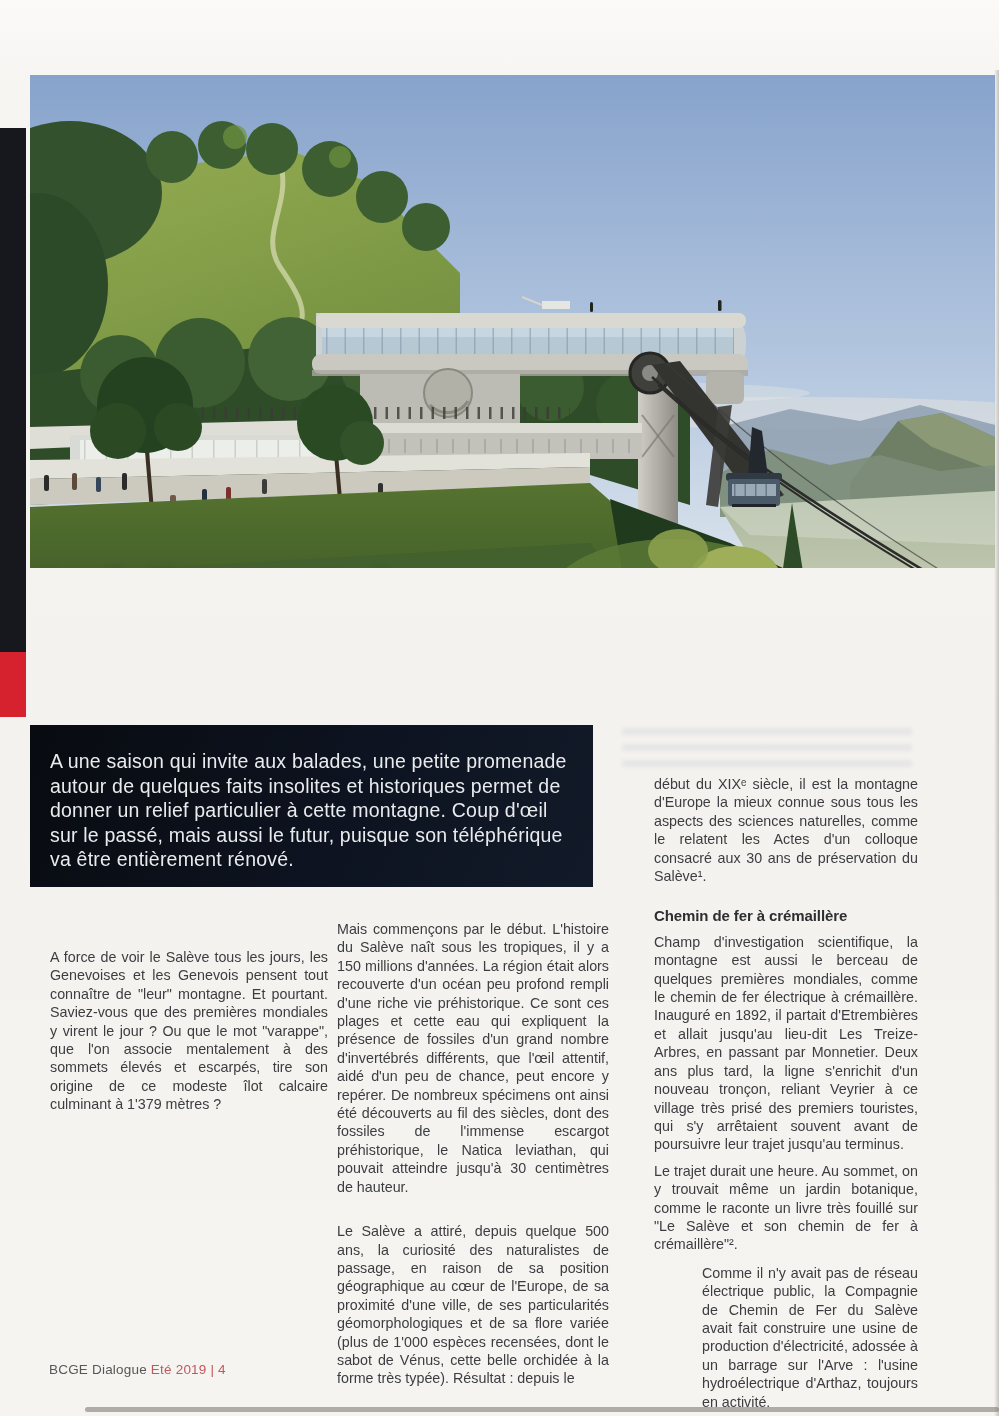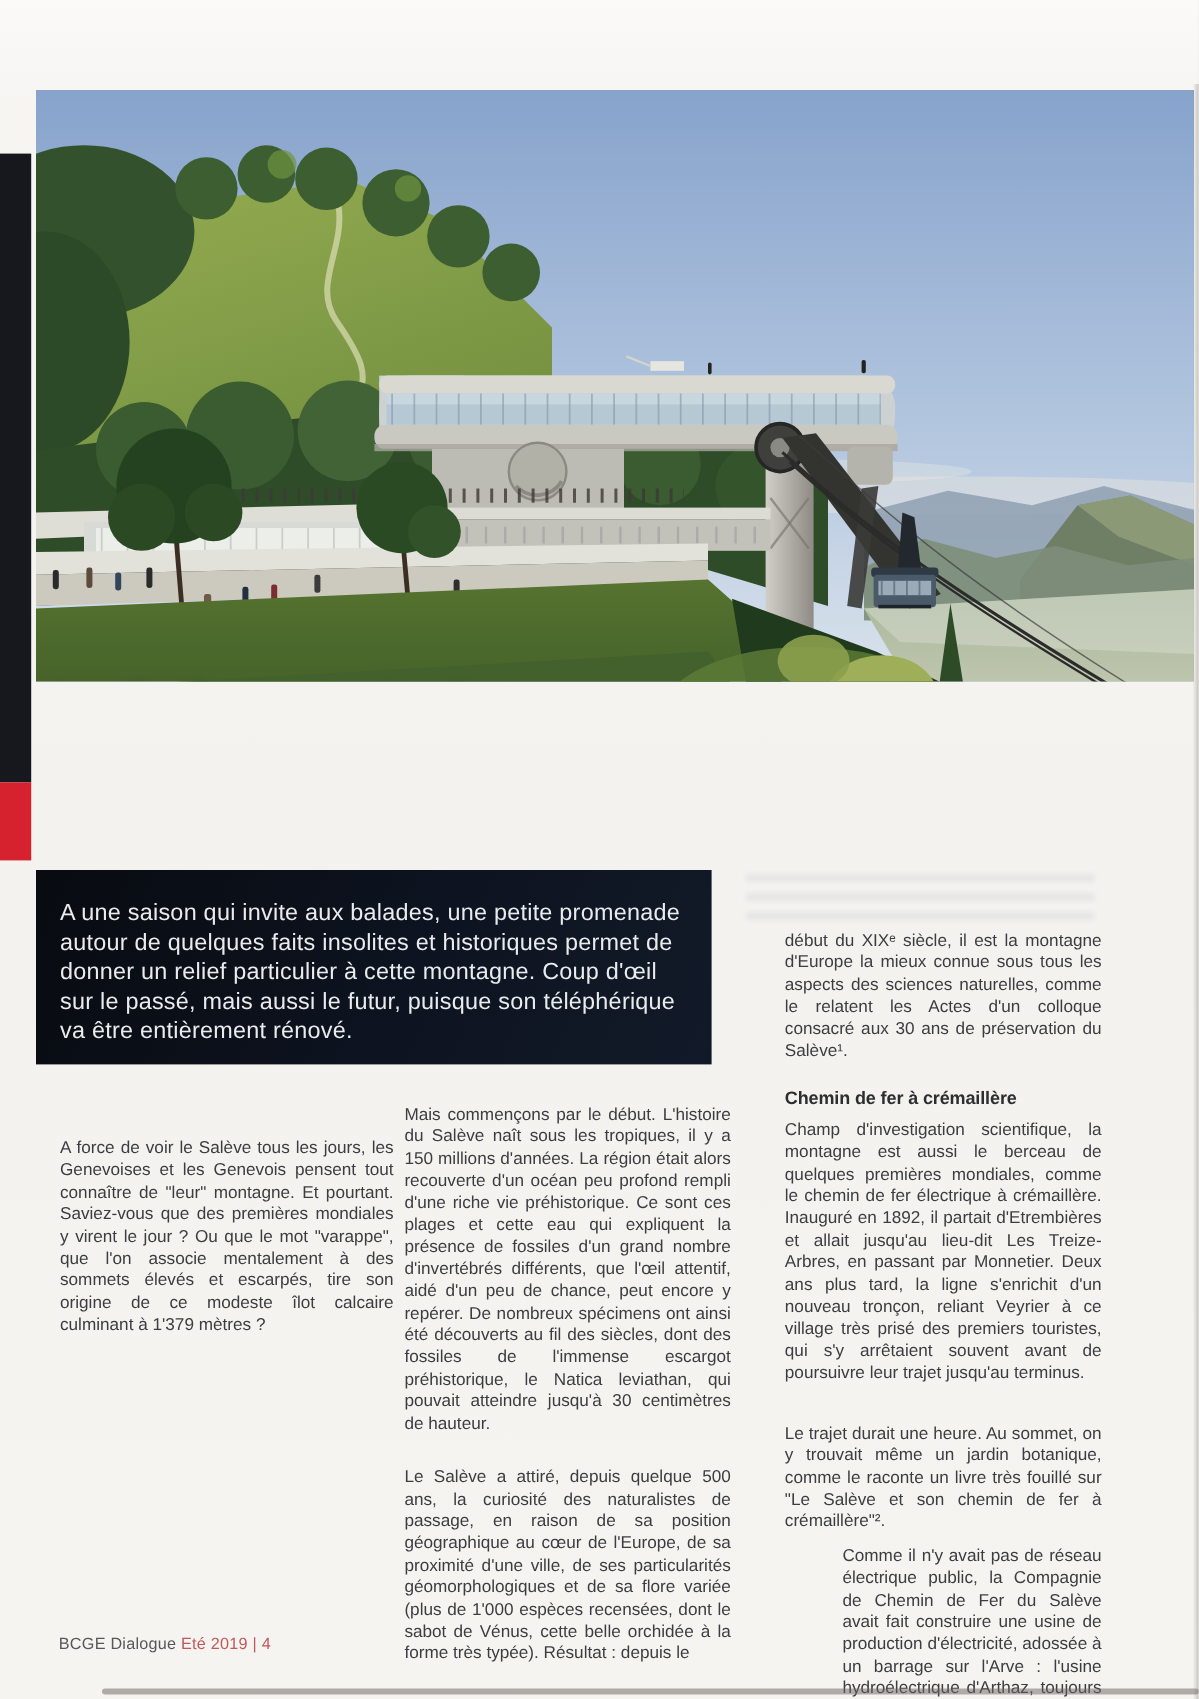--- a/index.html
+++ b/index.html
@@ -27,21 +27,21 @@
     margin:0;padding:24px 18px 0 20px;
     color:#e9ebed;font-size:19.5px;line-height:24.6px;letter-spacing:0.2px;
   }
   .col{position:absolute;text-align:justify;color:#3c3d40;font-size:14.3px;line-height:18.4px;}
   .col p{margin:0;}
   .col1{left:50px;top:920px;width:278px;margin-top:28px;}
   .col2{left:337px;top:920px;width:272px;}
   .col3{left:654px;top:775px;width:264px;}
   .col2 .p2{margin-top:26px;}
   .col3 .subhead{margin:22px 0 7px 0;font-size:15px;font-weight:bold;color:#2d2e30;text-align:left;letter-spacing:-0.1px;}
-  .col3 .p3{margin-top:32px;}
+  .col3 .p3{margin-top:8px;}
   .col3 .p4{margin-top:10px;margin-left:48px;}
   .footer{position:absolute;left:49px;top:1362px;font-size:13.5px;letter-spacing:0.2px;}
   .footer .brand{color:#57575a;}
   .footer .issue{color:#c1585c;}
   .bar-black{position:absolute;left:0;top:128px;width:26px;height:524px;background:#17181d;}
   .bar-red{position:absolute;left:0;top:652px;width:26px;height:65px;background:#d6222e;}
   .edge-right{position:absolute;right:0;top:70px;width:5px;height:1346px;
     background:linear-gradient(90deg,rgba(0,0,0,0),rgba(110,105,98,.35));}
   .edge-bottom{position:absolute;left:85px;top:1407px;width:914px;height:5px;
     background:rgba(105,100,95,.5);border-radius:3px;}

